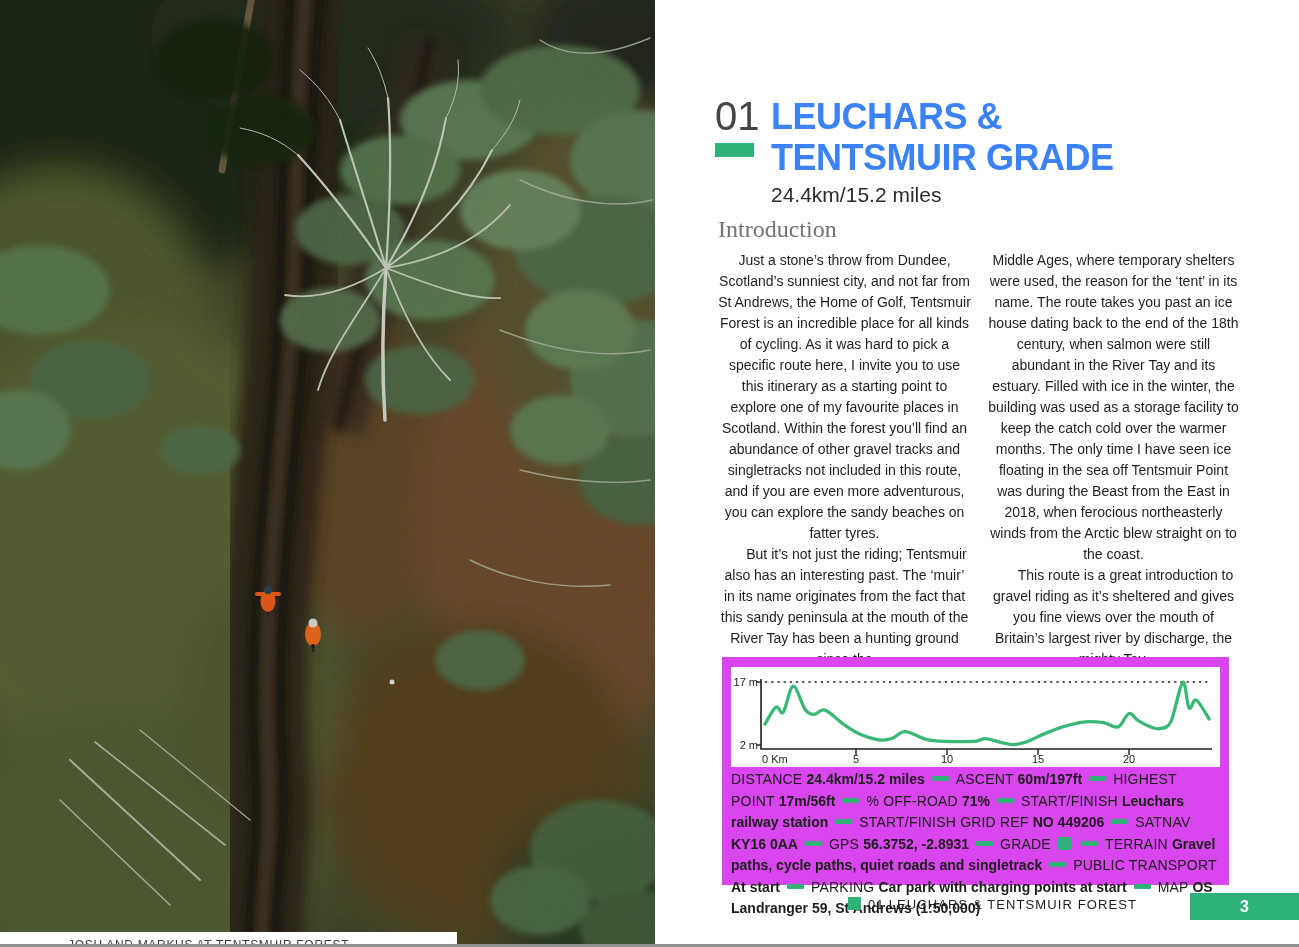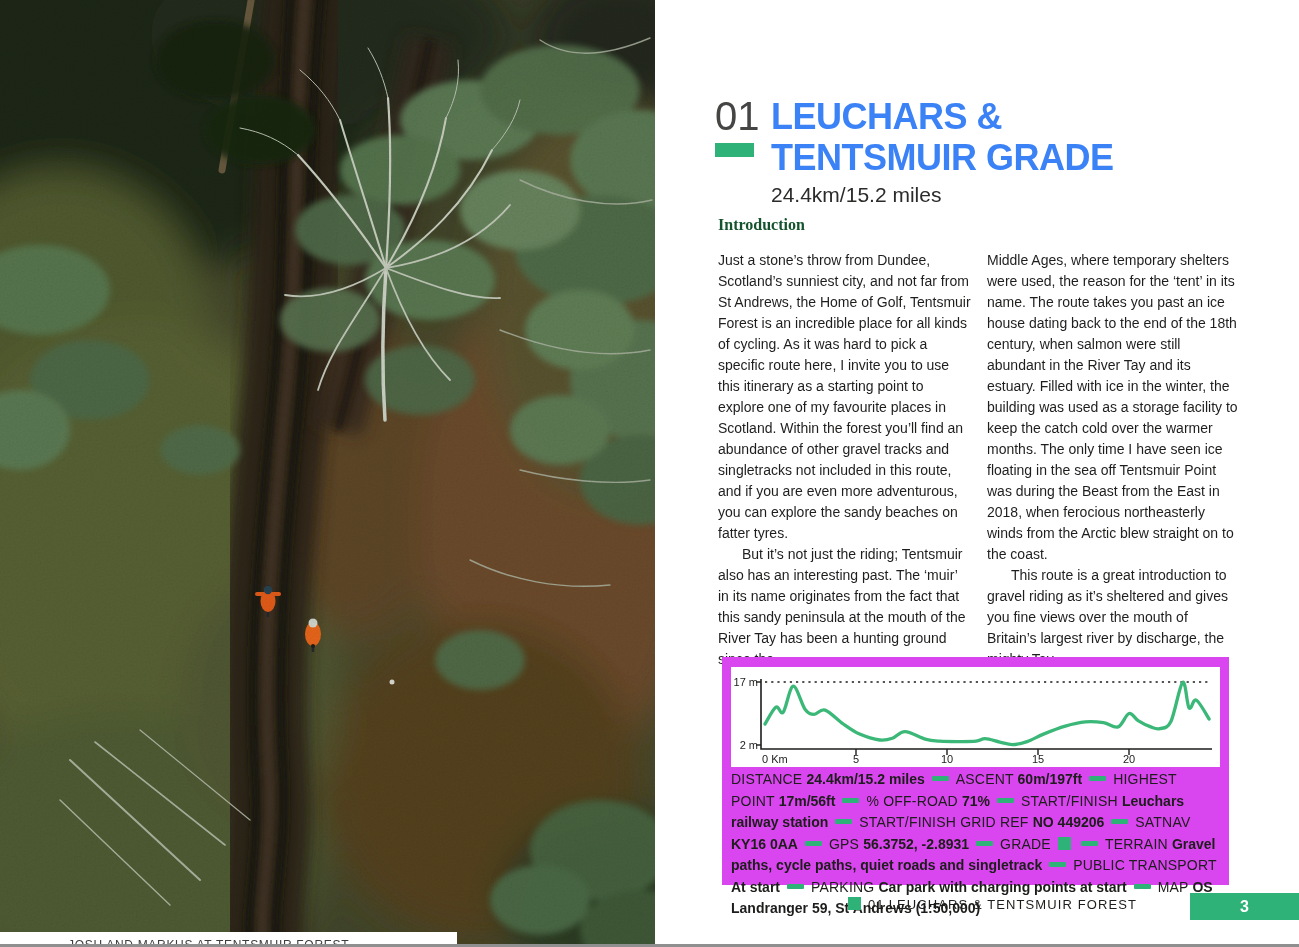--- a/index.html
+++ b/index.html
@@ -20,22 +20,22 @@
   .title-block{position:absolute;left:60px;top:94px;display:flex;}
   .num-col{width:56px;flex:none;}
   .route-num{font-size:40px;line-height:44px;font-weight:400;color:#454543;}
   .green-bar{width:39px;height:14px;background:var(--accent);margin-top:5px;}
   .title-col{padding-top:2px;}
   .title-line{display:block;font-size:36px;line-height:41px;font-weight:800;
               letter-spacing:-.5px;color:#3b82f6;}
   .subtitle{font-size:21px;color:#2b2b2a;margin-top:5px;}
 
   .intro-heading{position:absolute;left:63px;top:216px;font-family:"Liberation Serif",serif;
-                 font-weight:700;font-size:16px;color:#14532d;}
-  .columns{position:absolute;left:63px;top:250px;width:522px;display:flex;gap:16px;}
+                 font-weight:400;font-size:24px;color:#737373;}
+  .columns{position:absolute;left:63px;top:250px;width:522px;display:flex;gap:16px;text-align:center;}
   .col{width:253px;}
   .para{margin:0;font-size:14px;line-height:21px;color:#1e1e1d;}
   .para.indent{text-indent:24px;}
 
   .panel{position:absolute;left:67px;top:657px;width:507px;height:228px;background:#d946ef;}
   .chart-box{position:absolute;left:9px;top:10px;width:489px;height:100px;background:#ffffff;}
   .chart-box svg{display:block;width:489px;height:100px;}
   .stats{position:absolute;left:9px;top:112px;width:490px;font-size:14px;line-height:21.5px;color:#1d1d1b;}
   .stat-label{letter-spacing:.2px;}
   .stat-value{font-weight:700;}

